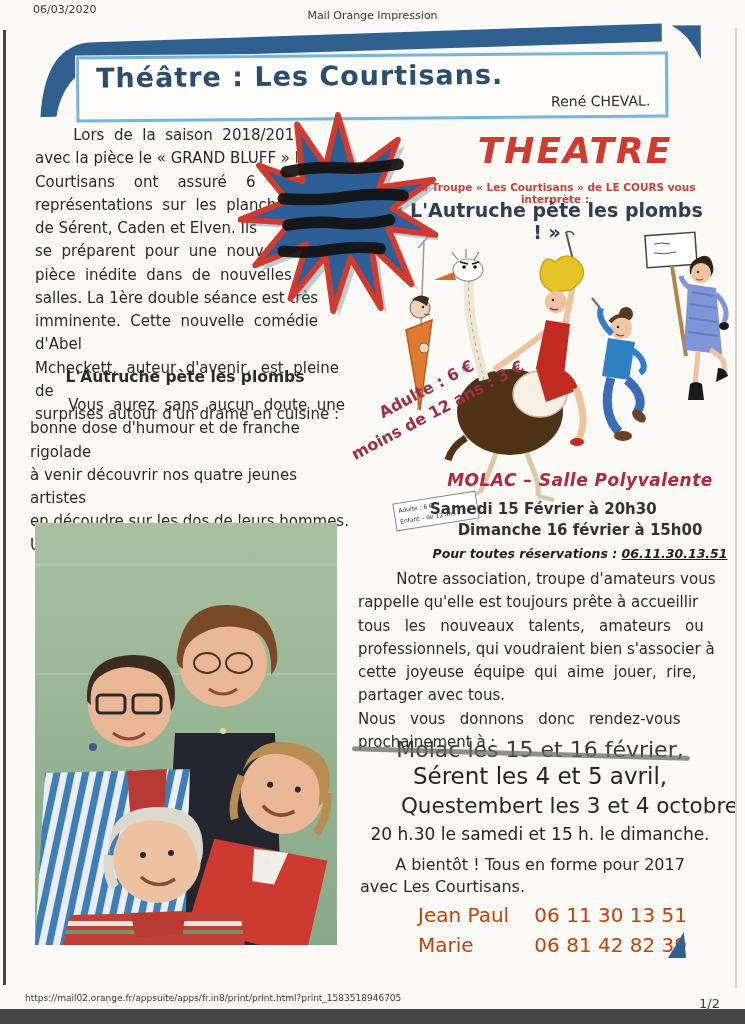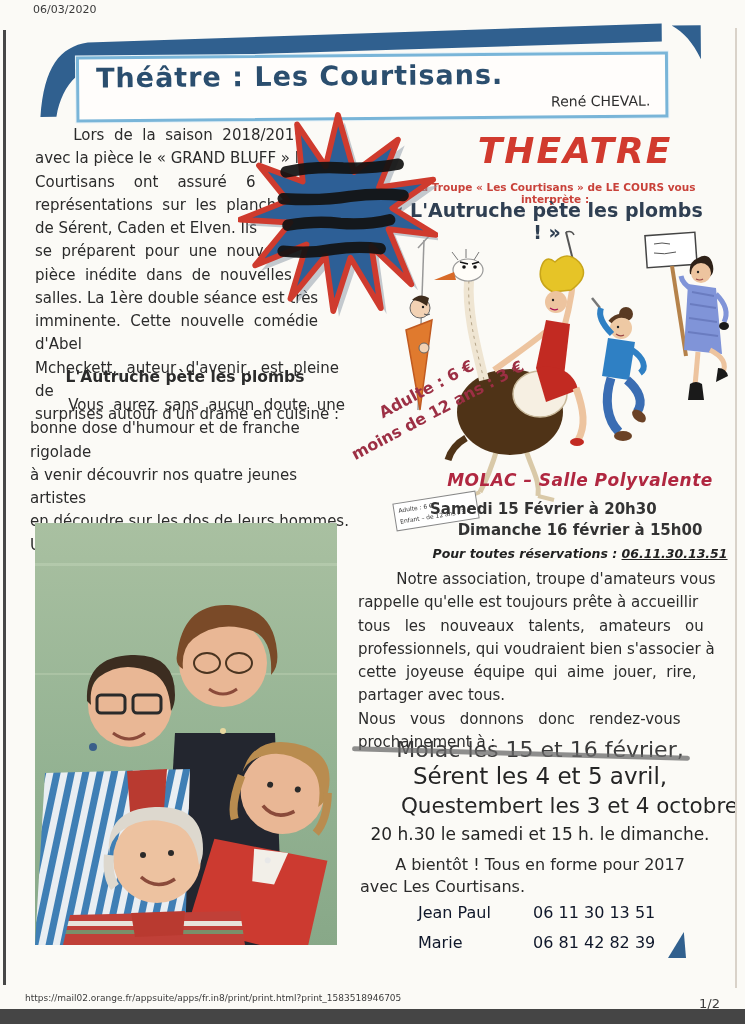--- a/index.html
+++ b/index.html
@@ -42,41 +42,42 @@
   .reservation .phone{text-decoration:underline;}
   .assoc-para{left:358px;top:568px;width:380px;}
   .venue-cancelled{left:348px;top:737px;width:384px;text-align:center;font-size:22px;color:#3a3a3a;}
   .strike-line{left:352px;top:751px;width:338px;height:5px;background:#6a6a6a;opacity:.75;
                transform:rotate(1.6deg);border-radius:3px;z-index:4;}
   .venue-april{left:348px;top:763px;width:384px;text-align:center;font-size:23px;color:#252525;}
   .venue-october{left:342px;top:793px;width:396px;text-align:right;font-size:21.5px;color:#252525;}
   .showtimes{left:342px;top:824px;width:396px;text-align:center;font-size:17px;color:#252525;}
   .closing1{left:360px;top:855px;width:360px;text-align:center;font-size:16px;color:#2b2b2b;}
   .closing2{left:360px;top:877px;width:360px;text-align:left;font-size:16px;color:#2b2b2b;}
-  .contact{font-size:16px;color:#0f172a;}
+  .contact{font-size:20px;color:#c2410c;}
   .contact .cname{display:inline-block;width:110px;}
   .contact1{left:418px;top:903px;}
   .contact2{left:418px;top:933px;}
   .corner-sail{left:668px;top:932px;width:18px;height:26px;
                background:#31608e;clip-path:polygon(88% 0,100% 100%,0 100%);}
   
   .photo{left:35px;top:523px;width:302px;height:422px;}
   
   .footer-url{left:25px;top:993px;font-size:9px;color:#3c3c3c;}
   .page-num{left:660px;top:996px;width:60px;text-align:right;font-size:13px;color:#3c3c3c;}
   .edge-left{left:3px;top:30px;width:3px;height:955px;background:#474747;}
   .edge-right{left:735px;top:28px;width:2px;height:960px;background:#d9d2c9;}
   .bottom-band{left:0;top:1009px;width:745px;height:15px;background:#454545;}
 </style>
 </head>
 <body>
 
 <div class="page">
 
   <div class="abs print-date">06/03/2020</div>
+  <div class="abs print-title">Mail Orange Impression</div>
 
   <div class="abs masthead">
     <svg class="abs" style="left:0;top:0" width="745" height="130" viewBox="0 0 745 130">
       <path d="M88,40 L662,26 L662,44 L122,56 C82,60 62,80 56,114 L40,114 C44,64 60,44 88,40 Z" fill="#30608f"></path>
       <path d="M672,28 L701,28 L701,62 C693,45 684,35 672,28 Z" fill="#30608f"></path>
     </svg>
     <div class="abs title-box"></div>
     <div class="abs main-title">Théâtre : Les Courtisans.</div>
     <div class="abs author">René CHEVAL.</div>
   </div>

